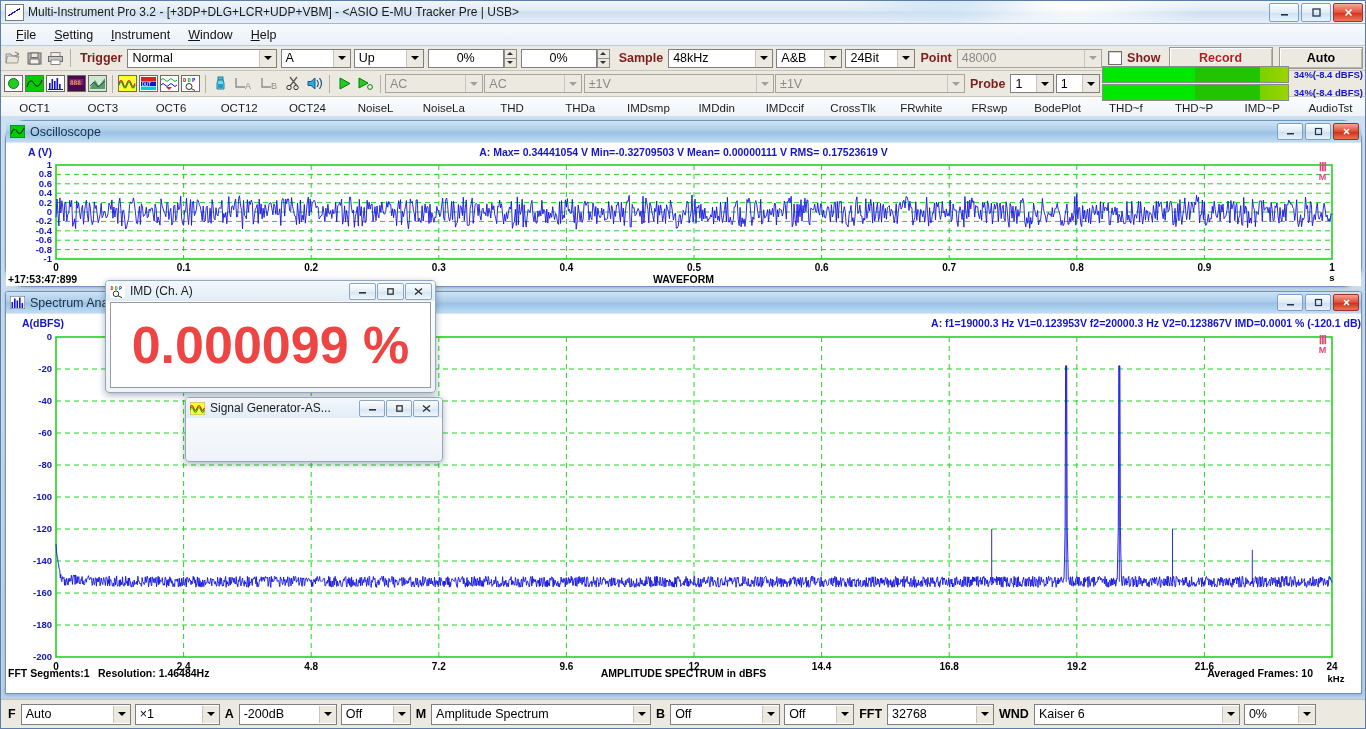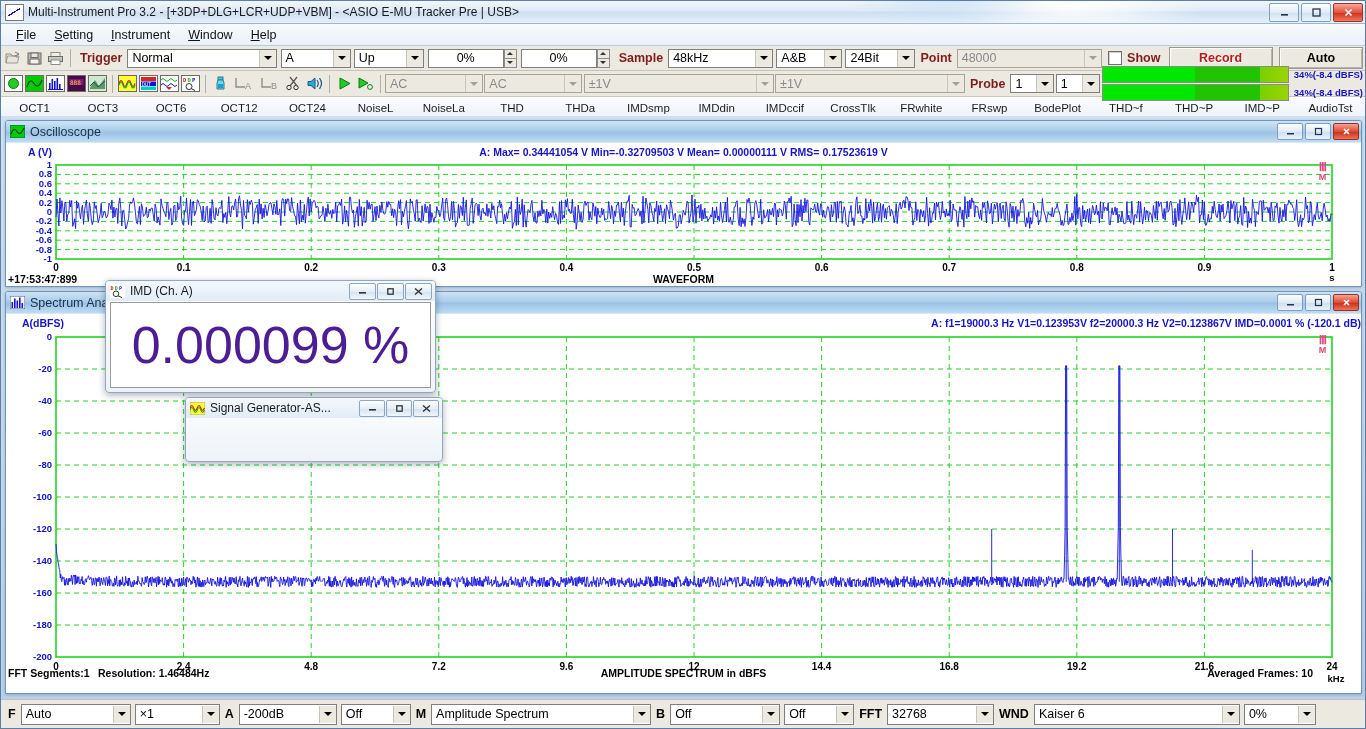--- a/index.html
+++ b/index.html
@@ -118,21 +118,21 @@
      background:linear-gradient(to bottom,#f3f8fc 0%,#e1ecf7 100%);
      border-radius:3px 3px 0 0;}
   .ftitle .ft{font-size:12px;color:#1a1a1a;margin-left:5px;}
   .fbtns{position:absolute;right:3px;top:2px;display:flex;gap:1px;}
   .fbtn{width:25px;height:15px;border:1px solid #8ea6bd;border-radius:2px;
      background:linear-gradient(to bottom,#fdfefe 0%,#e4eef7 50%,#d4e2f0 51%,#eff6fc 100%);
      display:flex;align-items:center;justify-content:center;}
   .fbody{position:absolute;left:4px;right:4px;top:21px;bottom:4px;background:#fff;
      border:1px solid #9a9a9a;display:flex;align-items:center;justify-content:center;}
 
-  .bigval{font-size:52px;font-weight:normal;color:#4c1d95;letter-spacing:0px;line-height:1;
+  .bigval{font-size:52px;font-weight:bold;color:#ef4444;letter-spacing:0px;line-height:1;
      font-family:"Liberation Sans",sans-serif;}
 
   
   .statusbar{position:absolute;left:0;right:0;bottom:0;height:28px;display:flex;align-items:center;
      background:#ece9e0;border-top:1px solid #c5c1b7;padding:0 2px;gap:0;}
   .slbl{font-size:12.5px;font-weight:bold;color:#000;padding:0 5px;}
 
   
   .meterbox{width:185px;height:15px;border:1px solid #8b8b8b;background:#efefef;position:relative;}
   .meterfill{position:absolute;left:0;top:0;bottom:0;
@@ -493,21 +493,21 @@
     <div class="fn">FRswp</div>
     <div class="fn">BodePlot</div>
     <div class="fn">THD~f</div>
     <div class="fn">THD~P</div>
     <div class="fn">IMD~P</div>
     <div class="fn">AudioTst</div>
   </div>
 
   <div class="mdi">
 
-    <div class="win" style="left:4px;top:4px;width:1357px;height:167px;">
+    <div class="win" style="left:4px;top:4px;width:1357px;height:167px;border-radius:20px;">
       <div class="wtitle">
         <span style="width:15px;height:13px;display:inline-block">
           <svg width="15" height="13" viewBox="0 0 15 13">
               <rect width="15" height="13" fill="#0c0" stroke="#066"></rect>
               <path d="M1 9 Q4 1 7 6.5 T14 3" stroke="#004400" fill="none" stroke-width="1.2"></path>
             </svg>
         </span>
         <span class="wt">Oscilloscope</span>
         <span class="wt-btns">
           <span class="wbtn2">

